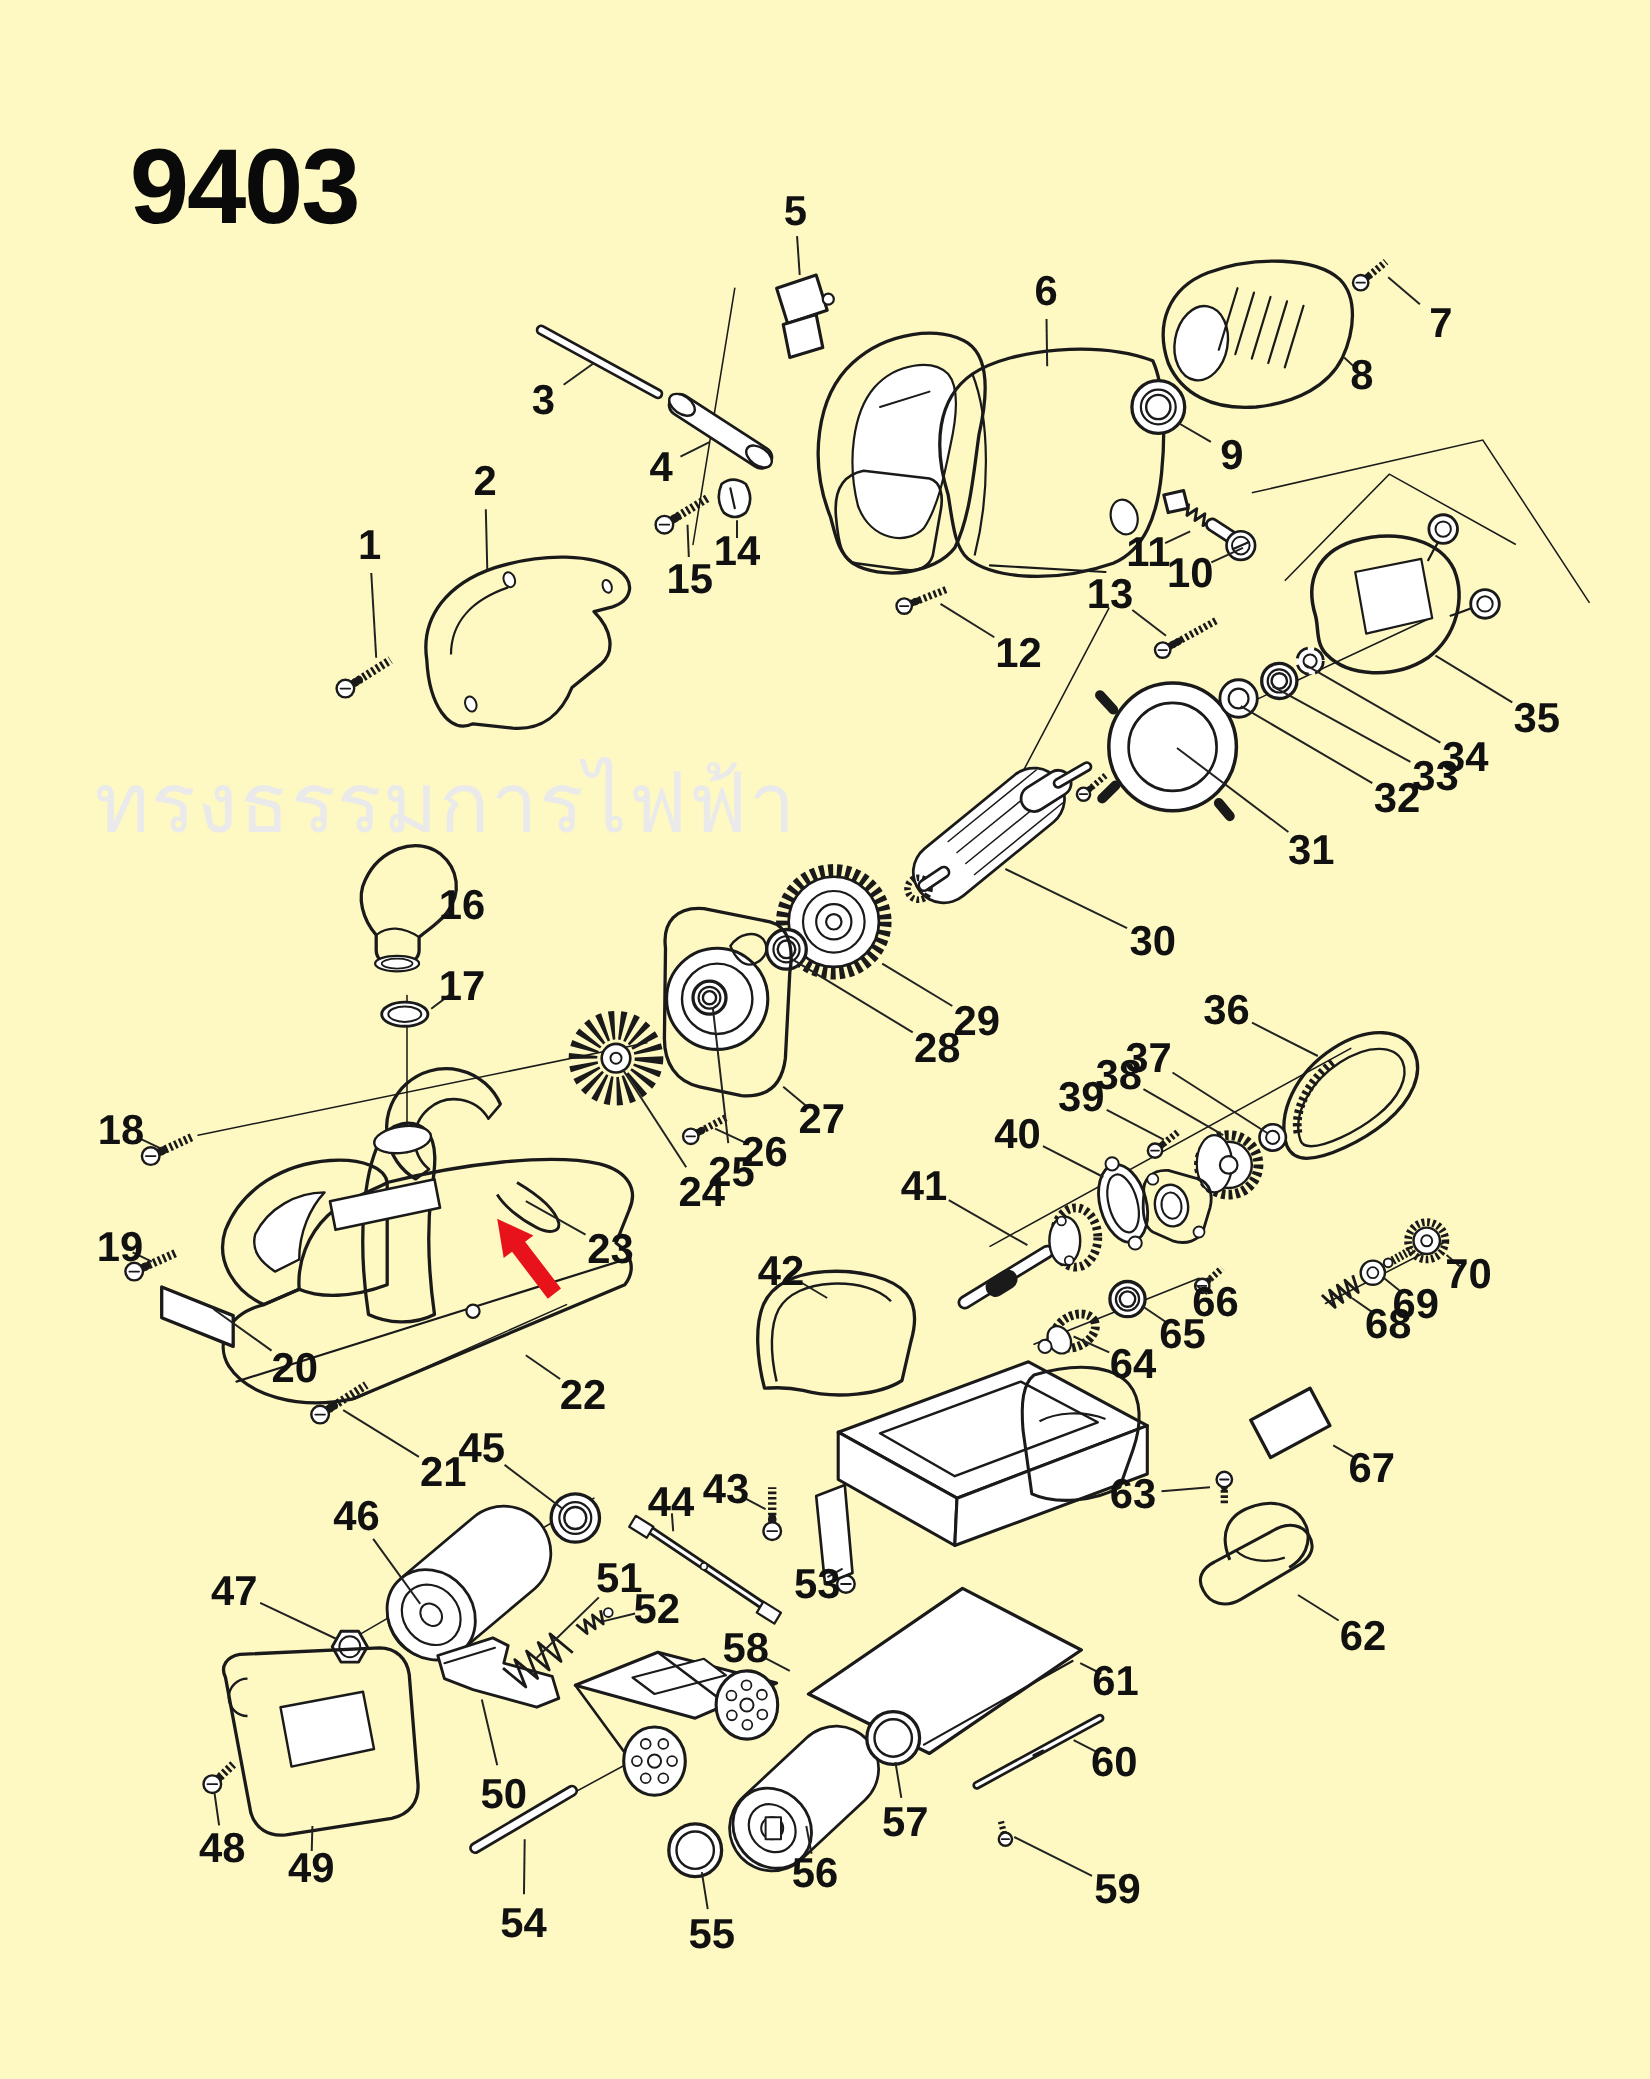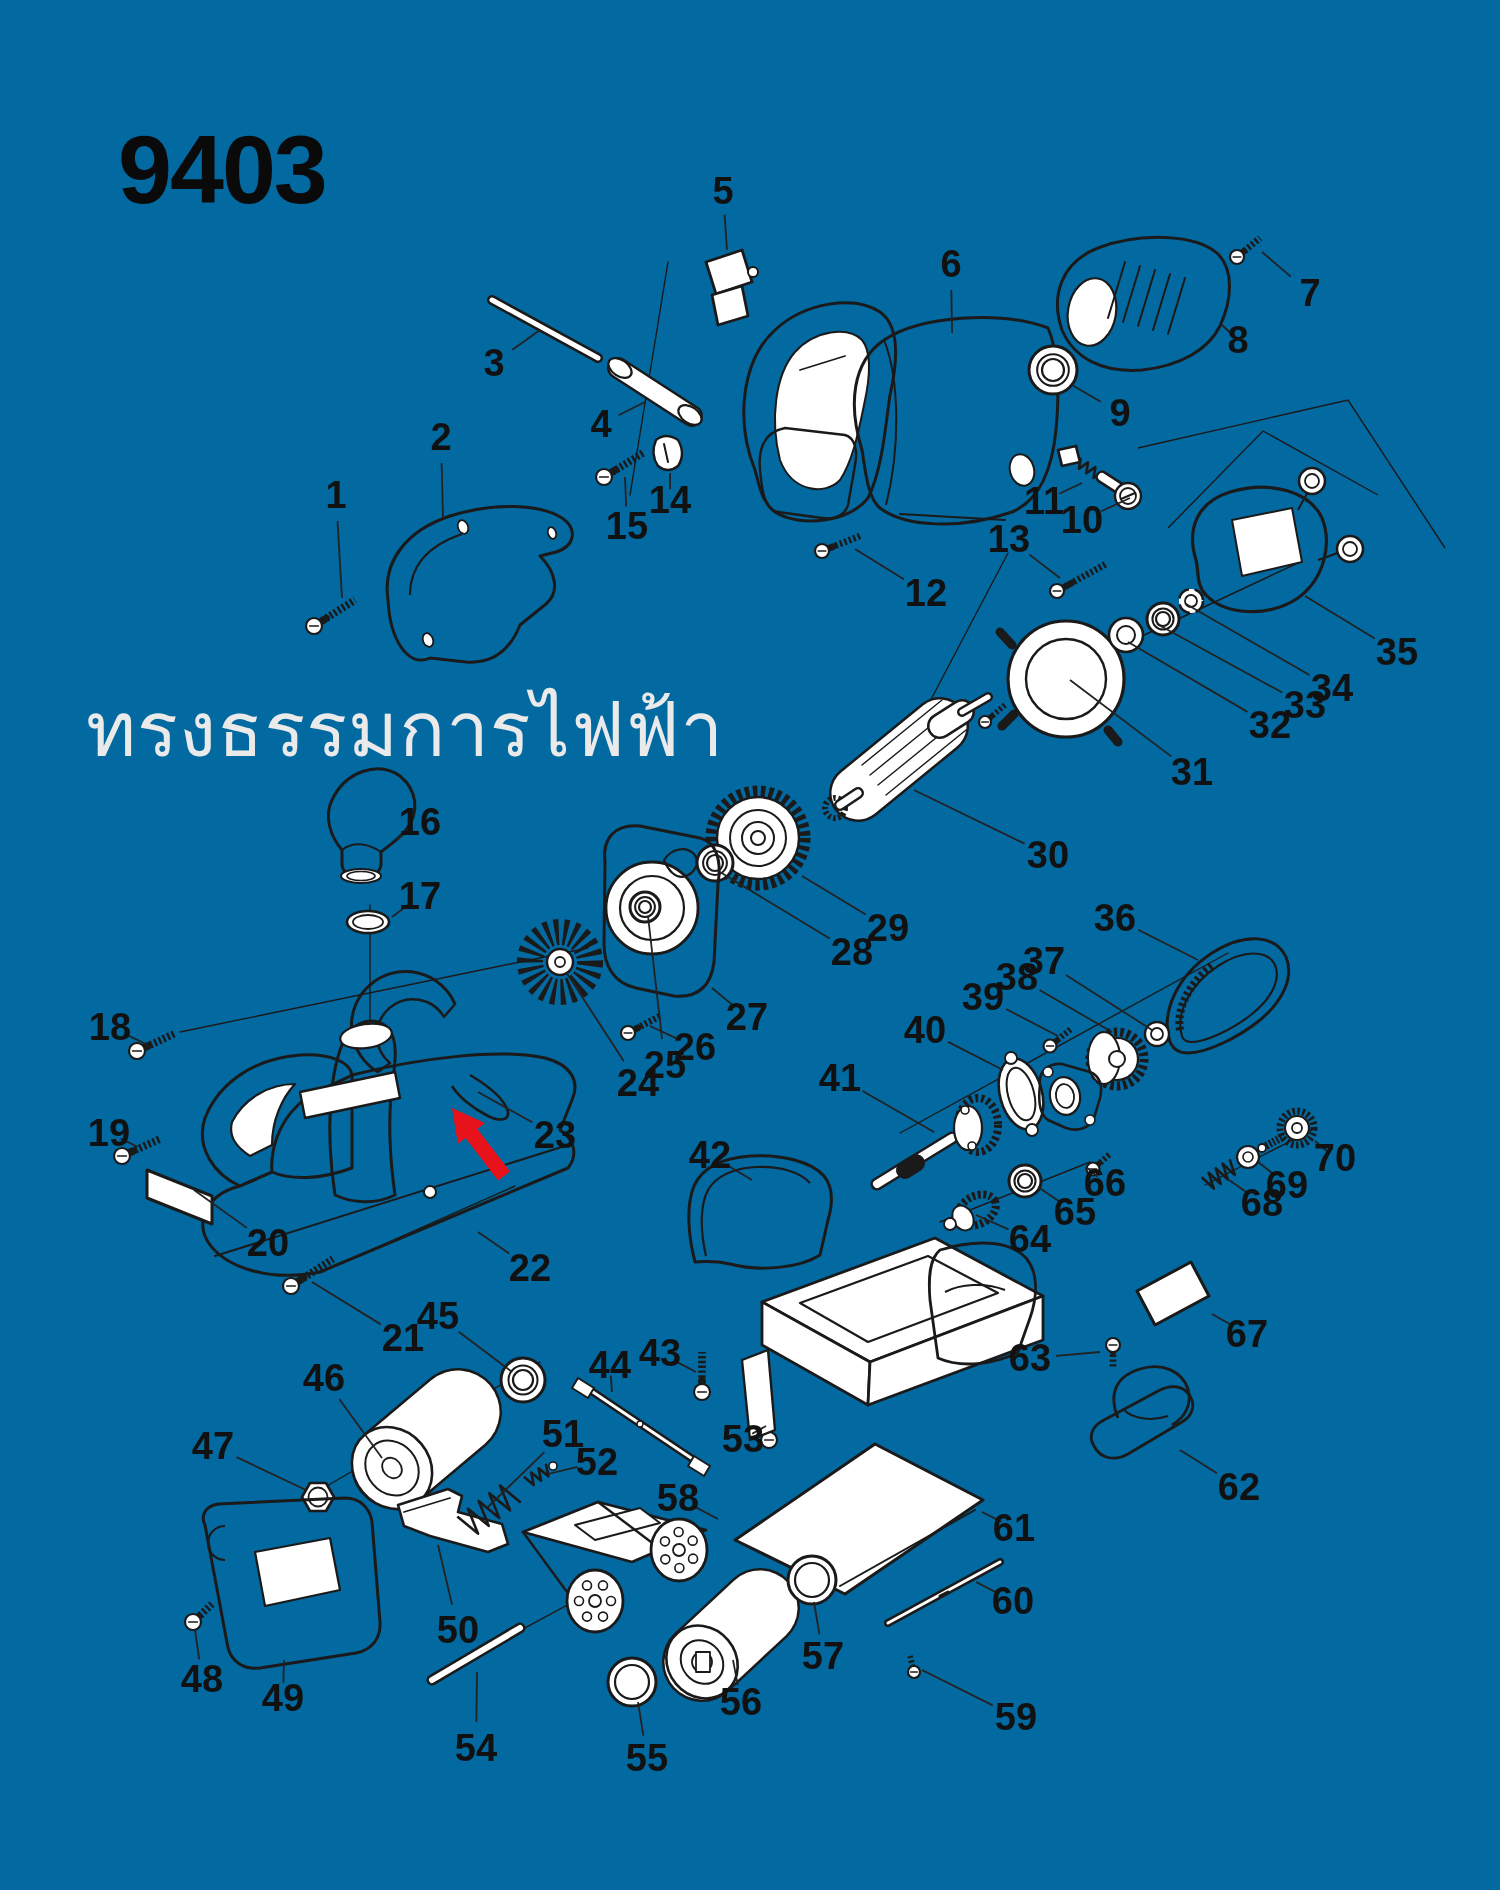--- a/index.html
+++ b/index.html
@@ -1,16 +1,16 @@
 <!DOCTYPE html>
 <html><head>
 <meta charset="utf-8">
 <style>
   html,body{margin:0;padding:0;background:#ffffff;}
-  .canvas{position:relative;width:1500px;height:1890px;background:#0369a1;overflow:hidden;
+  .canvas{position:relative;width:1500px;height:1890px;background:#fef9c3;overflow:hidden;
           font-family:"Liberation Sans","DejaVu Sans",sans-serif;}
   svg{position:absolute;left:0;top:0;}
   .title-text{font-family:"Liberation Sans","DejaVu Sans",sans-serif;font-weight:800;
               font-size:97px;letter-spacing:-2px;fill:#0a0a0a;}
   .watermark-text{font-family:"DejaVu Sans","Liberation Sans",sans-serif;font-weight:400;
               font-size:76px;fill:#eaeaea;letter-spacing:1px;}
   .part-label{font-family:"Liberation Sans","DejaVu Sans",sans-serif;font-weight:600;
               font-size:38px;fill:#111;}
   .leader{stroke:#222;stroke-width:1.8;fill:none;}
 </style>

